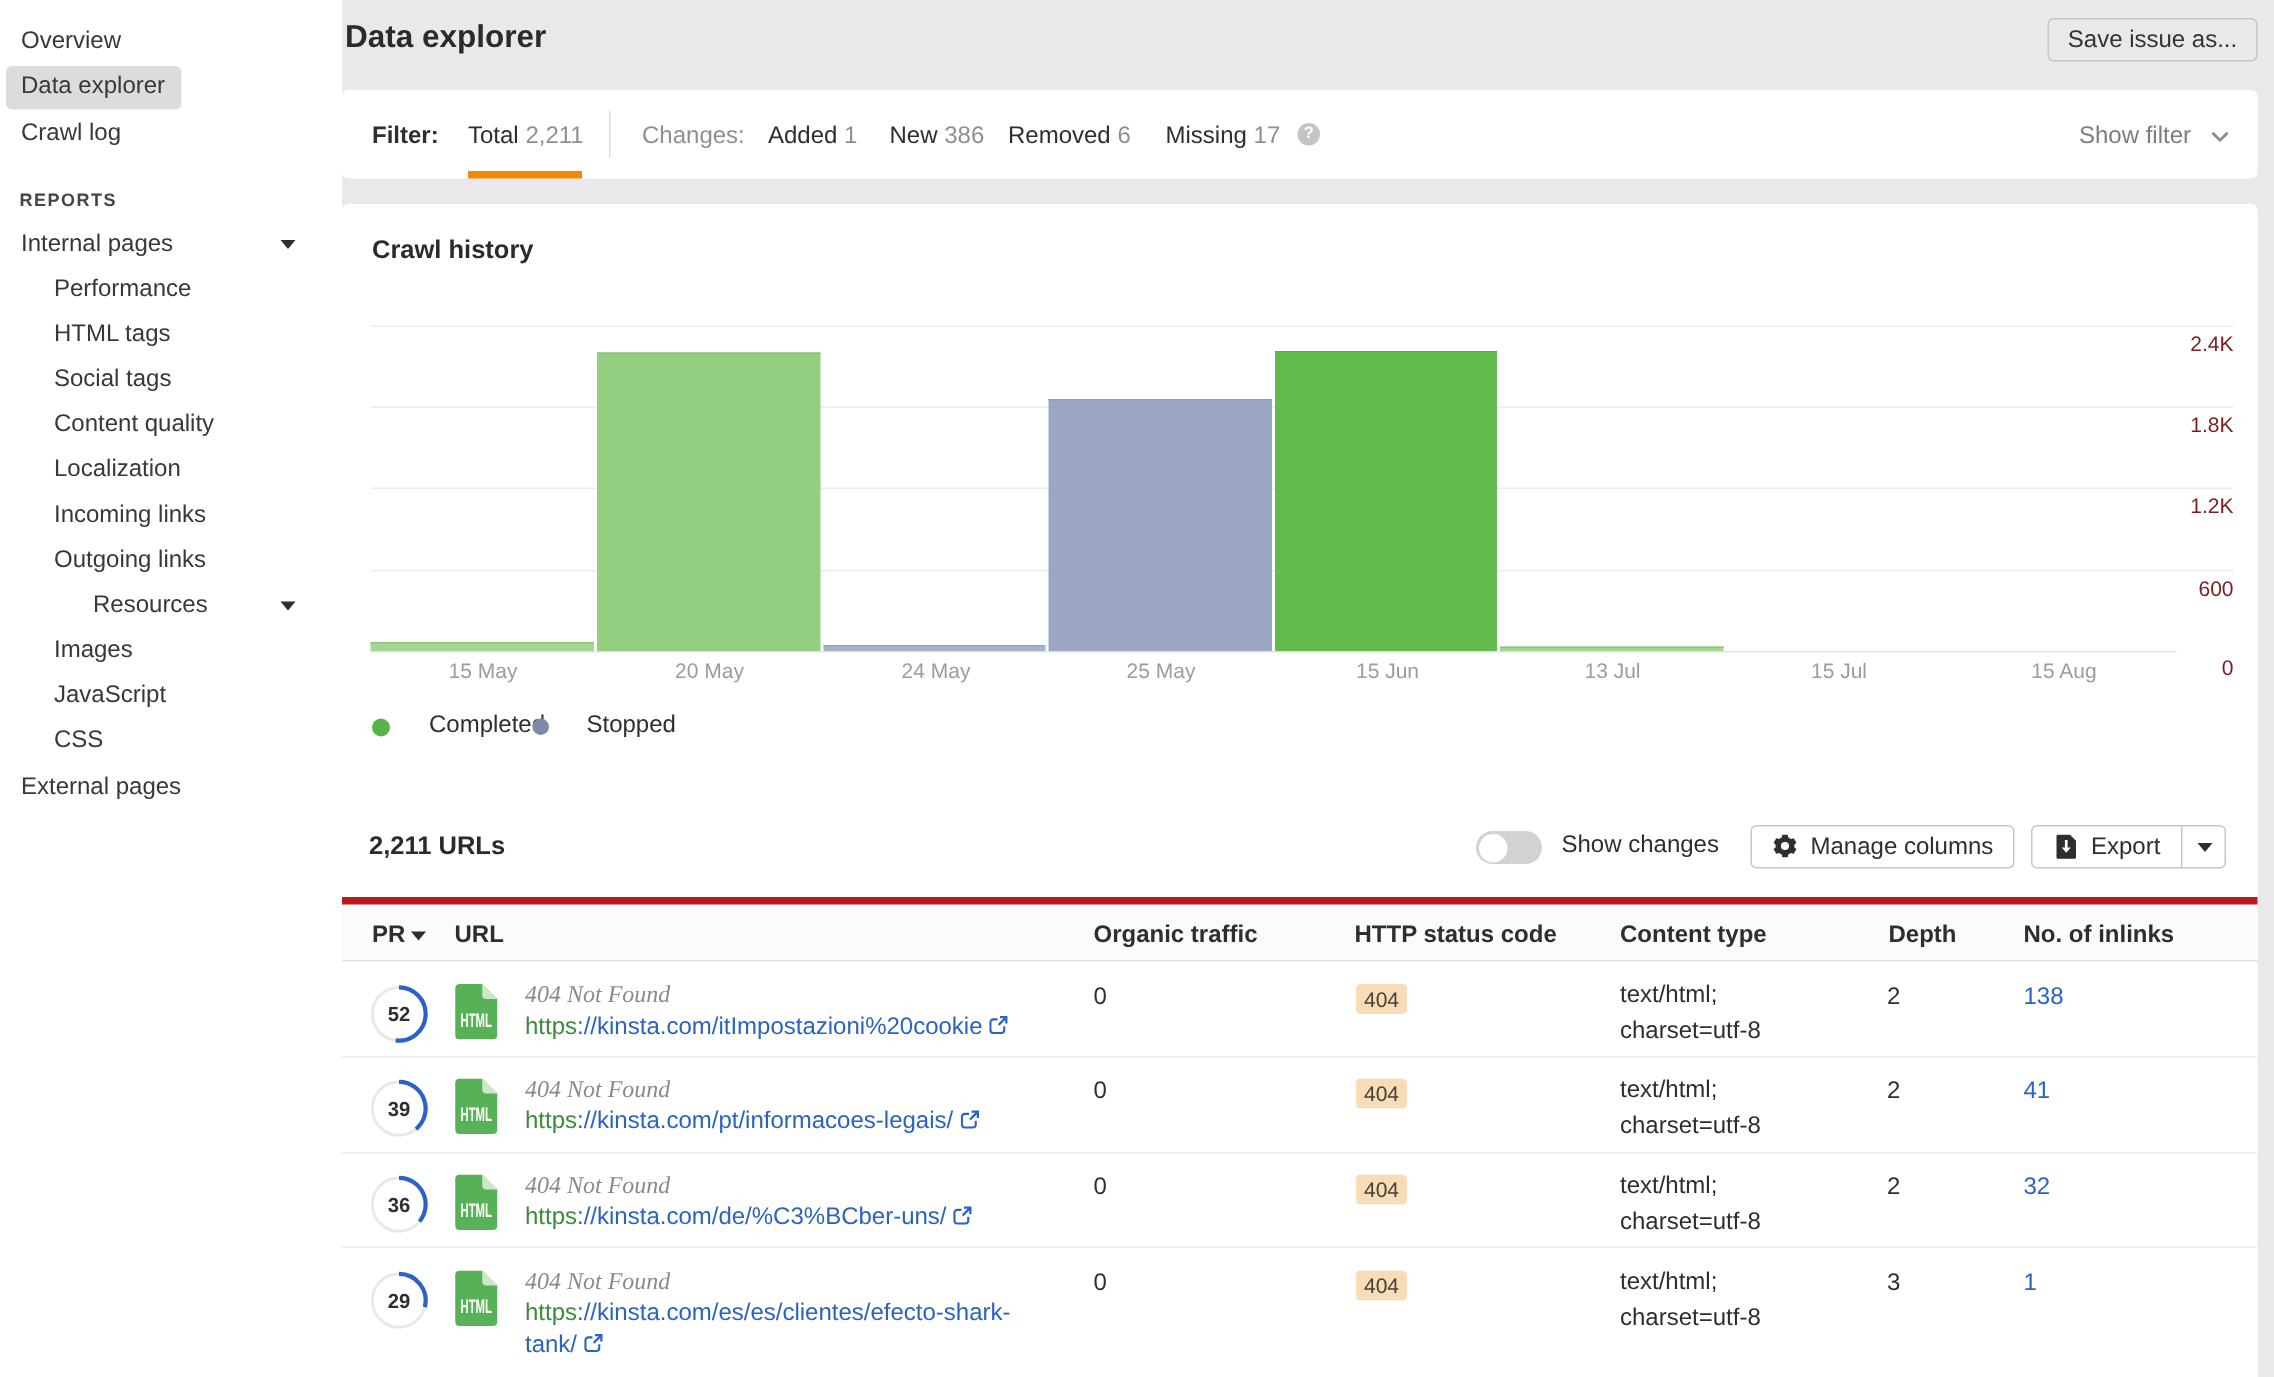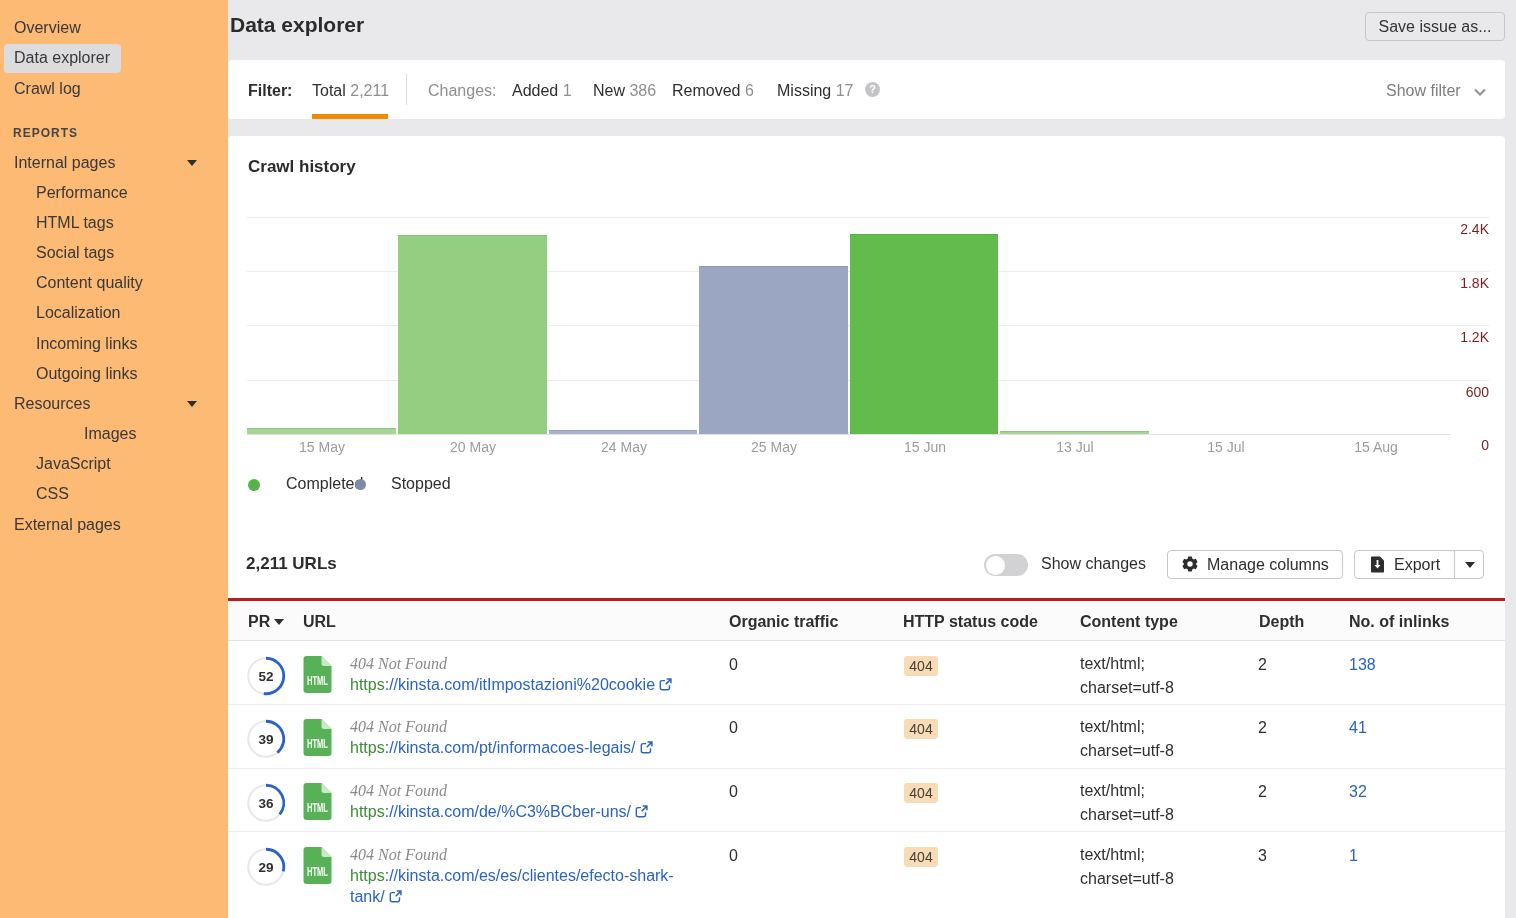--- a/index.html
+++ b/index.html
@@ -6,21 +6,21 @@
 html,body { width:1516px; height:918px; overflow:hidden; }
 body {
   font-family:"Liberation Sans", sans-serif;
   background:#e9e9eb;
   color:#303030;
   position:relative;
 }
 .abs { position:absolute; }
 
 
-#sidebar { position:absolute; left:0; top:0; width:228px; height:918px; background:#fdba74; font-size:16px; color:#383838; }
+#sidebar { position:absolute; left:0; top:0; width:228px; height:918px; background:#ffffff; font-size:16px; color:#383838; }
 .navitem { position:absolute; left:14px; height:30px; line-height:30px; white-space:nowrap; }
 .navsub { left:36px; }
 .navsel { position:absolute; left:4px; top:44px; width:117px; height:29px; background:#dcdcde; border-radius:4px; }
 .navhdr { position:absolute; left:13px; font-size:12px; font-weight:bold; letter-spacing:1px; color:#454545; height:14px; line-height:14px; }
 .caret { position:absolute; width:0; height:0; border-left:5px solid transparent; border-right:5px solid transparent; border-top:6px solid #2e2e2e; }
 
 
 #main { position:absolute; left:228px; top:0; width:1277px; height:918px; }
 h1 { position:absolute; left:2px; top:13px; font-size:21px; font-weight:bold; color:#2b2b2b; }
 #savebtn { position:absolute; left:1137px; top:12px; width:140px; height:29px; border:1px solid #c6c6c8; border-radius:4px; font-size:16px; color:#333; text-align:center; line-height:27px; }
@@ -52,21 +52,21 @@
 #urlcount { position:absolute; left:18px; top:23px; font-size:17px; font-weight:bold; color:#2b2b2b; }
 #toggle { position:absolute; left:756px; top:23px; width:44px; height:22px; background:#d2d2d4; border-radius:11px; }
 #toggle .knob { position:absolute; left:1.5px; top:1.5px; width:19px; height:19px; background:#fff; border-radius:50%; }
 #showchanges { position:absolute; left:813px; top:24px; font-size:16px; color:#2e2e2e; }
 .btn { position:absolute; top:19px; height:29px; border:1px solid #c6c6c8; border-radius:4px; background:#fff; font-size:16px; color:#2e2e2e; }
 #managebtn { left:939px; width:176px; }
 #exportbtn { left:1126px; width:130px; }
 #exportdiv { position:absolute; left:99px; top:0px; width:1px; height:27px; background:#c6c6c8; }
 
 .th { position:absolute; font-size:16px; font-weight:bold; color:#2e2e2e; white-space:nowrap; }
-#thead { position:absolute; left:0; top:67px; width:1277px; height:43px; background:#fbfbfc; border-top:3px solid #b91c1c; border-bottom:1px solid #e2e2e4; }
+#thead { position:absolute; left:0; top:67px; width:1277px; height:43px; background:#fbfbfc; border-top:5px solid #b91c1c; border-bottom:1px solid #e2e2e4; }
 .row { position:absolute; left:0; width:1277px; border-bottom:1px solid #ececee; }
 .cell { position:absolute; font-size:16px; color:#2e2e2e; }
 .notfound { font-style:italic; color:#8a8a8a;font-family:Liberation Serif, serif; }
 .lg { color:#3d8b37; text-decoration:none; }
 .lb { color:#2b63c1; text-decoration:none; }
 .badge404 { position:absolute; width:34px; height:20px; background:#f8dcb8; border-radius:3px; font-size:14px; color:#44403a; text-align:center; line-height:20px; }
 .urlcell { position:absolute; left:122px; width:332px; font-size:16px; line-height:21px; overflow-wrap:break-word; }
 </style>
 </head>
 <body>
@@ -79,23 +79,23 @@
   <div class="navhdr" style="top:126px;">REPORTS</div>
   <div class="navitem" style="top:148px;">Internal pages</div>
   <div class="caret" style="left:187px; top:160px;"></div>
   <div class="navitem navsub" style="top:178px;">Performance</div>
   <div class="navitem navsub" style="top:208px;">HTML tags</div>
   <div class="navitem navsub" style="top:238px;">Social tags</div>
   <div class="navitem navsub" style="top:268px;">Content quality</div>
   <div class="navitem navsub" style="top:298px;">Localization</div>
   <div class="navitem navsub" style="top:329px;">Incoming links</div>
   <div class="navitem navsub" style="top:359px;">Outgoing links</div>
-  <div class="navitem" style="top:389px;">Resources</div>
+  <div class="navitem" style="top:389px;margin-left:48px;">Resources</div>
   <div class="caret" style="left:187px; top:401px;"></div>
-  <div class="navitem navsub" style="top:419px;margin-left:48px;">Images</div>
+  <div class="navitem navsub" style="top:419px;">Images</div>
   <div class="navitem navsub" style="top:449px;">JavaScript</div>
   <div class="navitem navsub" style="top:479px;">CSS</div>
   <div class="navitem" style="top:510px;">External pages</div>
 </div>
 
 <div id="main">
   <h1>Data explorer</h1>
   <div id="savebtn">Save issue as...</div>
 
   <div class="card" id="filtercard">

